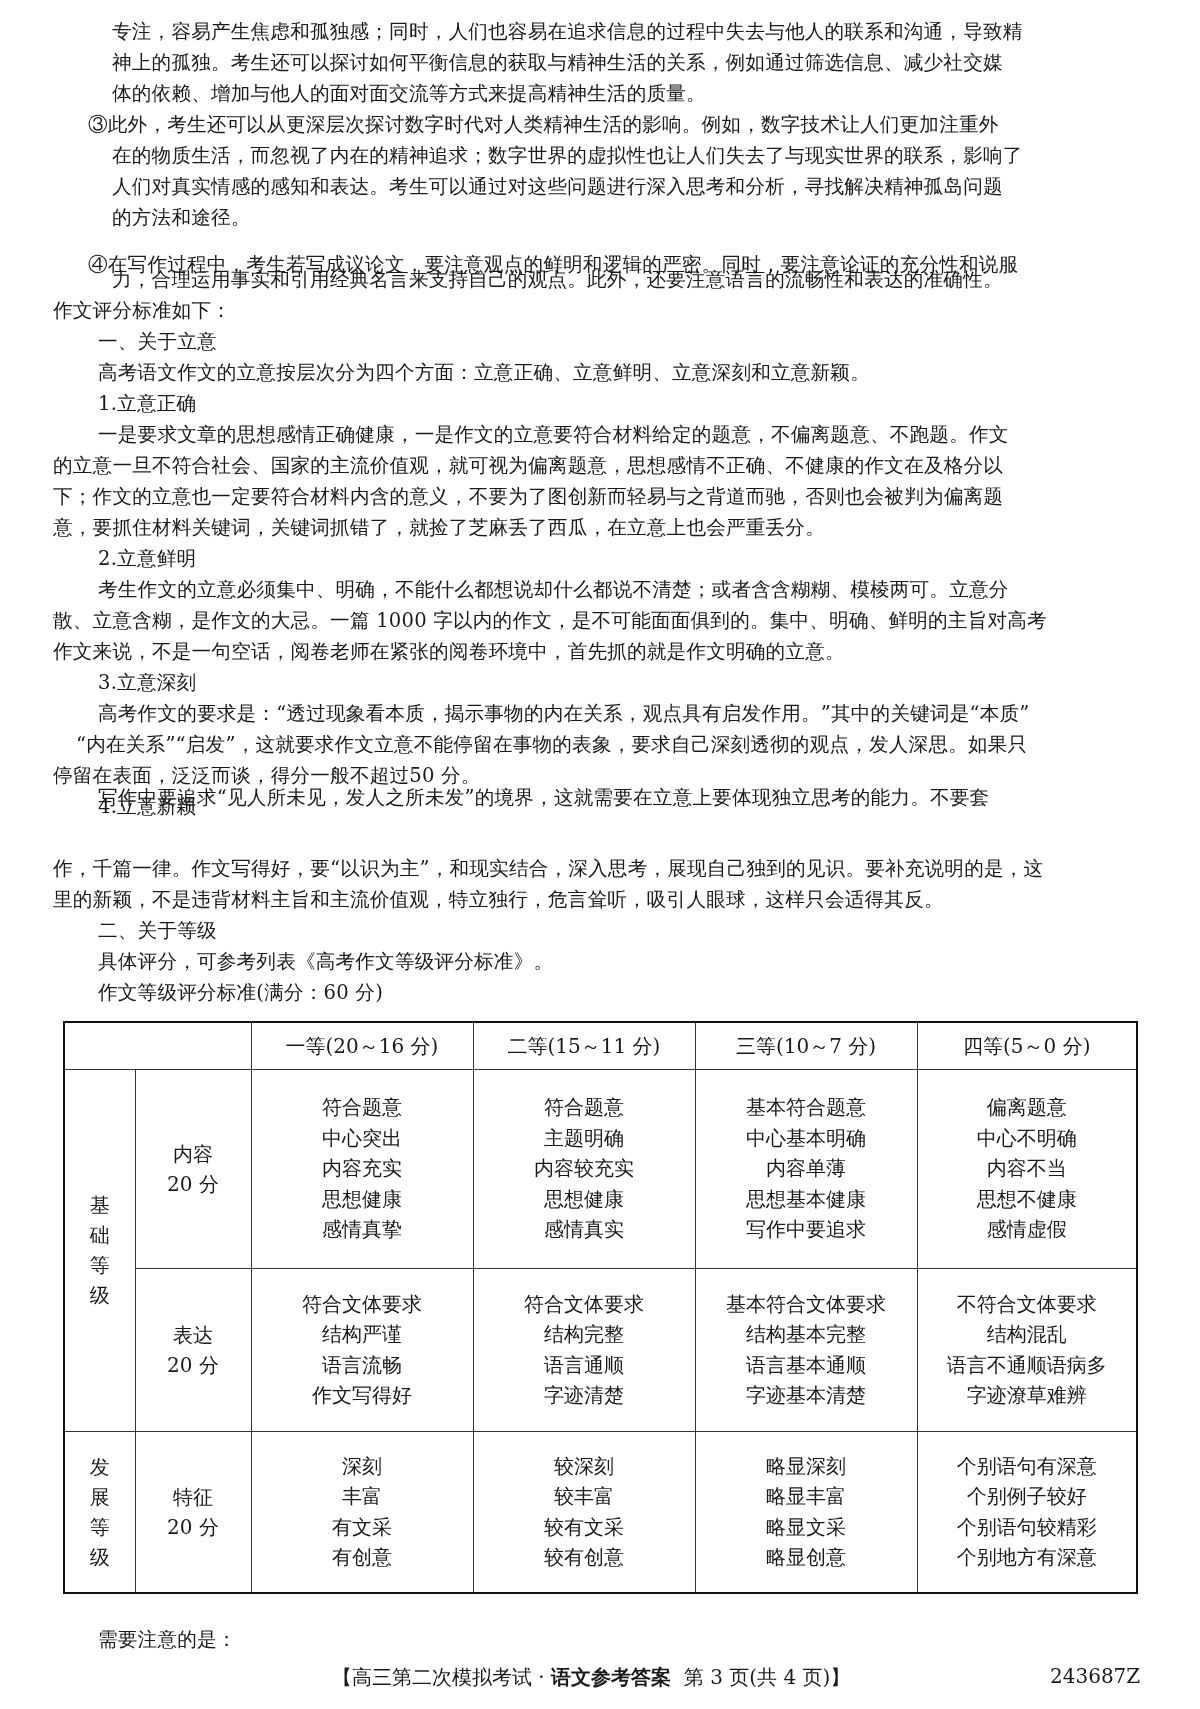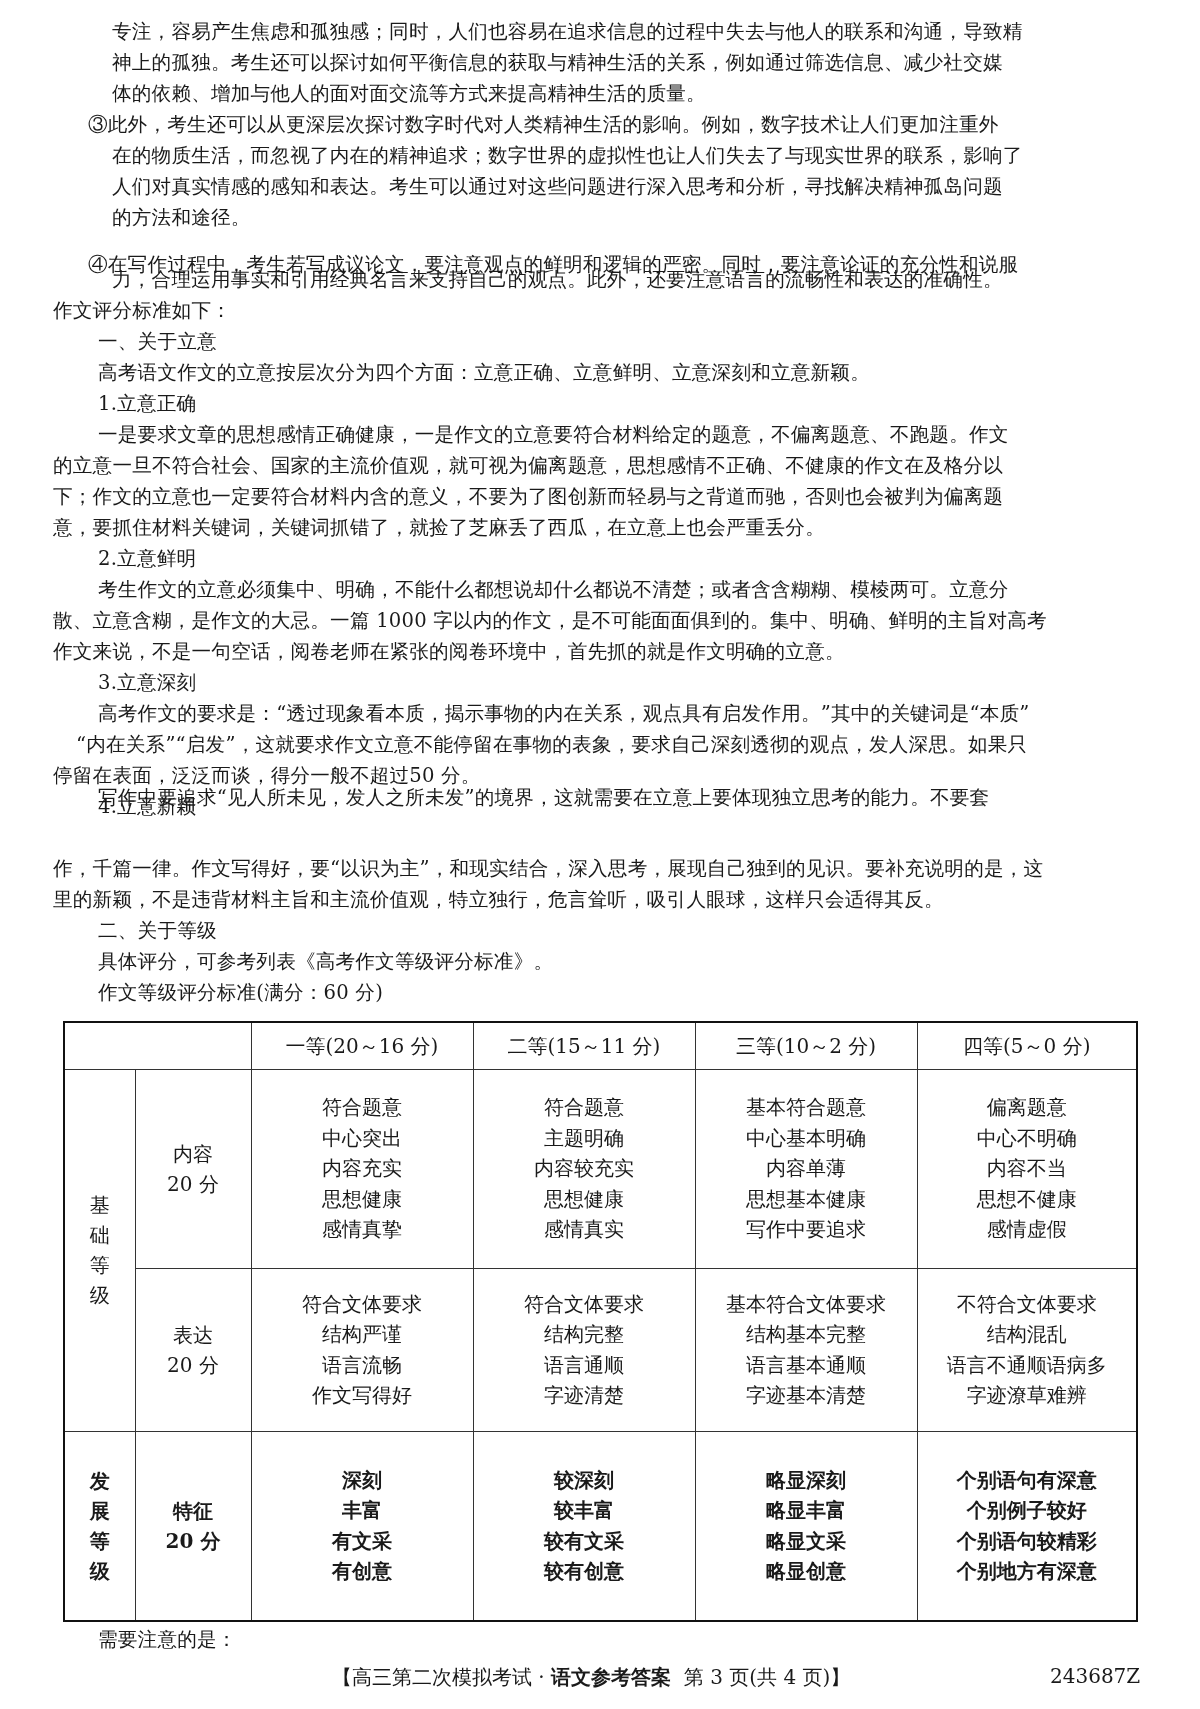--- a/index.html
+++ b/index.html
@@ -74,21 +74,21 @@
         <col style="width:222px">
         <col style="width:222px">
         <col style="width:222px">
         <col style="width:220px">
     </colgroup>
     <tbody id="tbody">
         <tr style="height: 47px;">
           <td colspan="2"></td>
           <td>一等(20～16 分)</td>
           <td>二等(15～11 分)</td>
-          <td>三等(10～2 分)</td>
+          <td>三等(10～7 分)</td>
           <td>四等(5～0 分)</td>
         </tr>
         <tr style="height: 199px;">
           <td rowspan="2"><span class="vtext">基础等级</span></td>
           <td>
             <div>内容</div>
             <div>20 分</div>
           </td>
           <td class="cell-lines">
             <div>符合题意</div>
@@ -142,21 +142,21 @@
             <div>语言基本通顺</div>
             <div>字迹基本清楚</div>
           </td>
           <td class="cell-lines">
             <div>不符合文体要求</div>
             <div>结构混乱</div>
             <div>语言不通顺语病多</div>
             <div>字迹潦草难辨</div>
           </td>
         </tr>
-        <tr style="height: 190px; font-weight: bold;">
+        <tr style="height: 162px;">
           <td rowspan="1"><span class="vtext">发展等级</span></td>
           <td>
             <div>特征</div>
             <div>20 分</div>
           </td>
           <td class="cell-lines">
             <div>深刻</div>
             <div>丰富</div>
             <div>有文采</div>
             <div>有创意</div>

